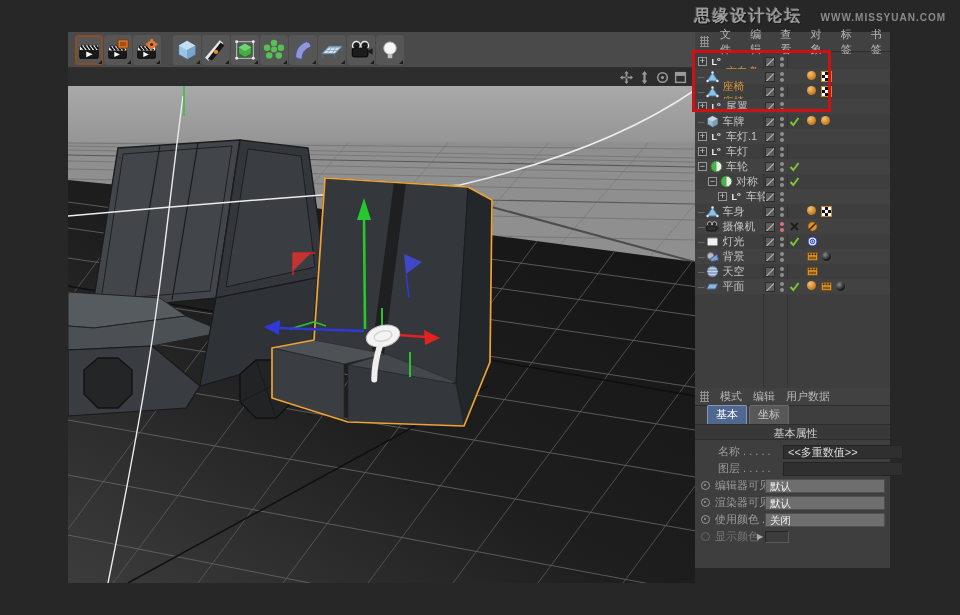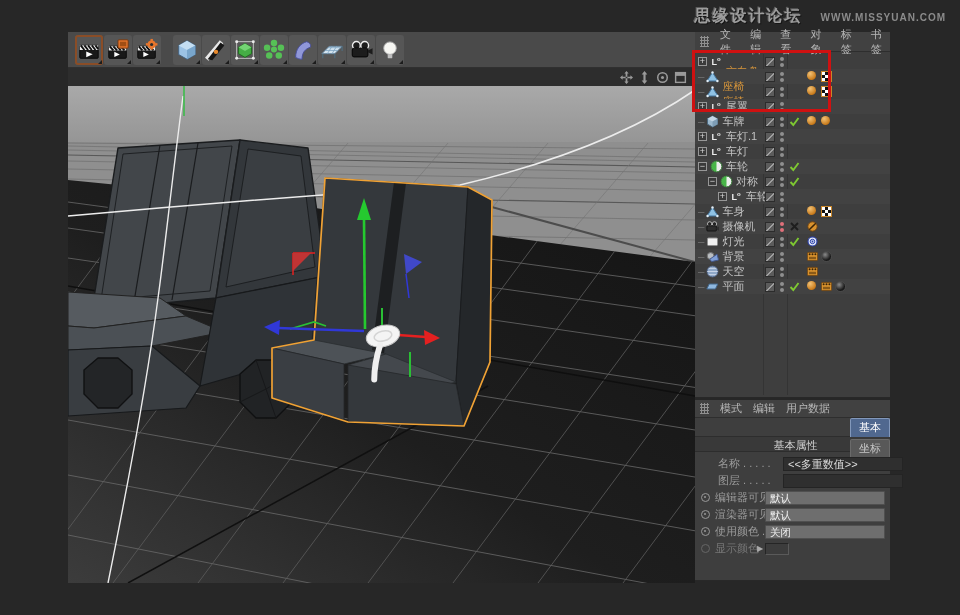--- a/index.html
+++ b/index.html
@@ -65,27 +65,27 @@
   .tg svg { width:11px; height:11px; }
   .tg-phong { width:9px; height:9px; border-radius:50%;
               background:radial-gradient(circle at 35% 30%, #f2c276, #c87a1a 70%, #8a4e0c); }
   .tg-checker { width:11px; height:11px; border:1px solid #c8862a; background:#fff;
       background-image:linear-gradient(45deg,#111 25%,transparent 25%,transparent 75%,#111 75%),
                        linear-gradient(45deg,#111 25%,transparent 25%,transparent 75%,#111 75%);
       background-size:6px 6px; background-position:0 0,3px 3px; }
   .tg-dark { width:11px; height:11px; border-radius:50%; border:1px solid #4a4a4a;
              background:radial-gradient(circle at 35% 30%, #8a8a8a, #1a1a1a 65%); }
   
-  .am { position:absolute; left:695px; top:400px; width:195px; height:181px;
+  .am { position:absolute; left:695px; top:388px; width:195px; height:181px;
         background:#3e3e3e; font-size:11px; border-bottom:1px solid #282828; }
   .am-menu { height:18px; display:flex; align-items:center; gap:11px; padding-left:5px;
              color:#b8b8b8; background:#414141; border-bottom:1px solid #2e2e2e; }
   .am-info { height:22px; display:flex; align-items:center; gap:5px; padding-left:5px; color:#cfcfcf; }
   .am-info svg { width:15px; height:15px; }
-  .am-tabs { height:18px; display:flex; gap:2px; padding-left:12px; align-items:flex-end;flex-direction:column; }
+  .am-tabs { height:18px; display:flex; gap:2px; padding-left:12px; align-items:flex-end; }
   .am-tab { padding:1px 8px 2px; border-radius:2px 2px 0 0; background:#585858; color:#c6c6c6; border:1px solid #6a6a6a; border-bottom:none; }
   .am-tab.active { background:#50688f; color:#fff; border-color:#8298bb; }
   .am-section { height:16px; line-height:16px; padding-left:6px; color:#d2d2d2;
                 background:#393939; border-top:1px solid #2d2d2d; border-bottom:1px solid #2d2d2d;text-align:center; }
   .am-fields { padding-top:3px; }
   .am-row { height:17px; display:flex; align-items:center; position:relative; }
   .am-key { position:absolute; left:6px; width:9px; height:9px; border:1.5px solid #989898; border-radius:50%; }
   .am-key::after { content:""; position:absolute; left:2px; top:2px; width:2px; height:2px; border-radius:50%; background:#989898; }
   .am-key.dis { border-color:#666; } .am-key.dis::after { display:none; }
   .am-label { position:absolute; left:20px; color:#9b9b9b; white-space:nowrap; }

